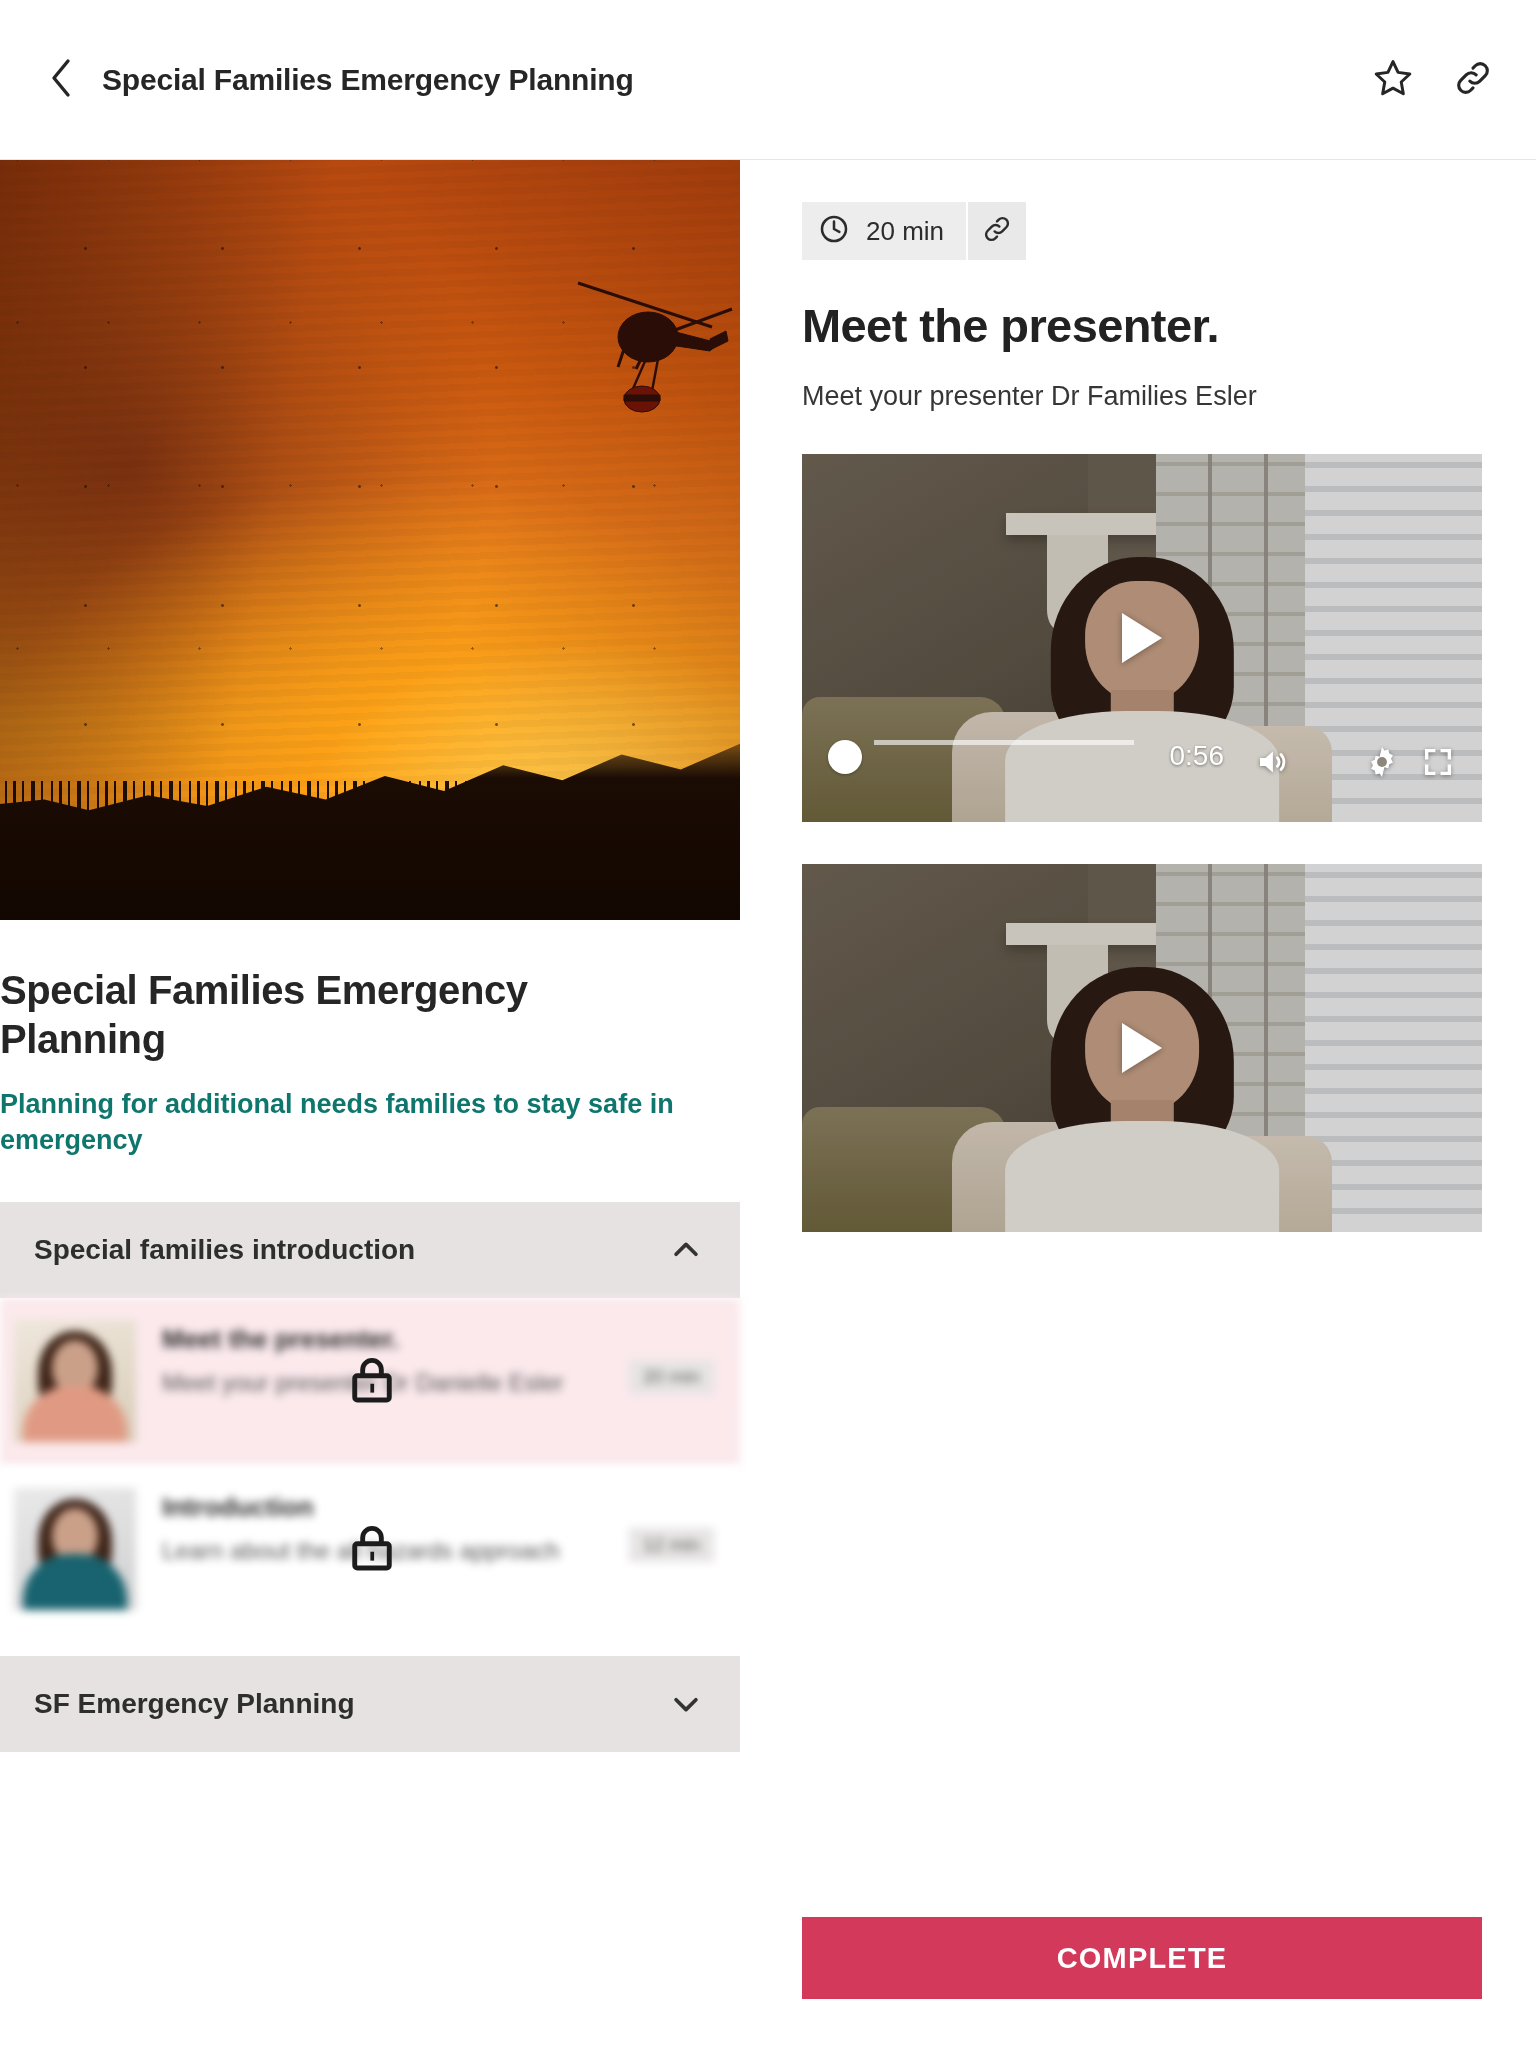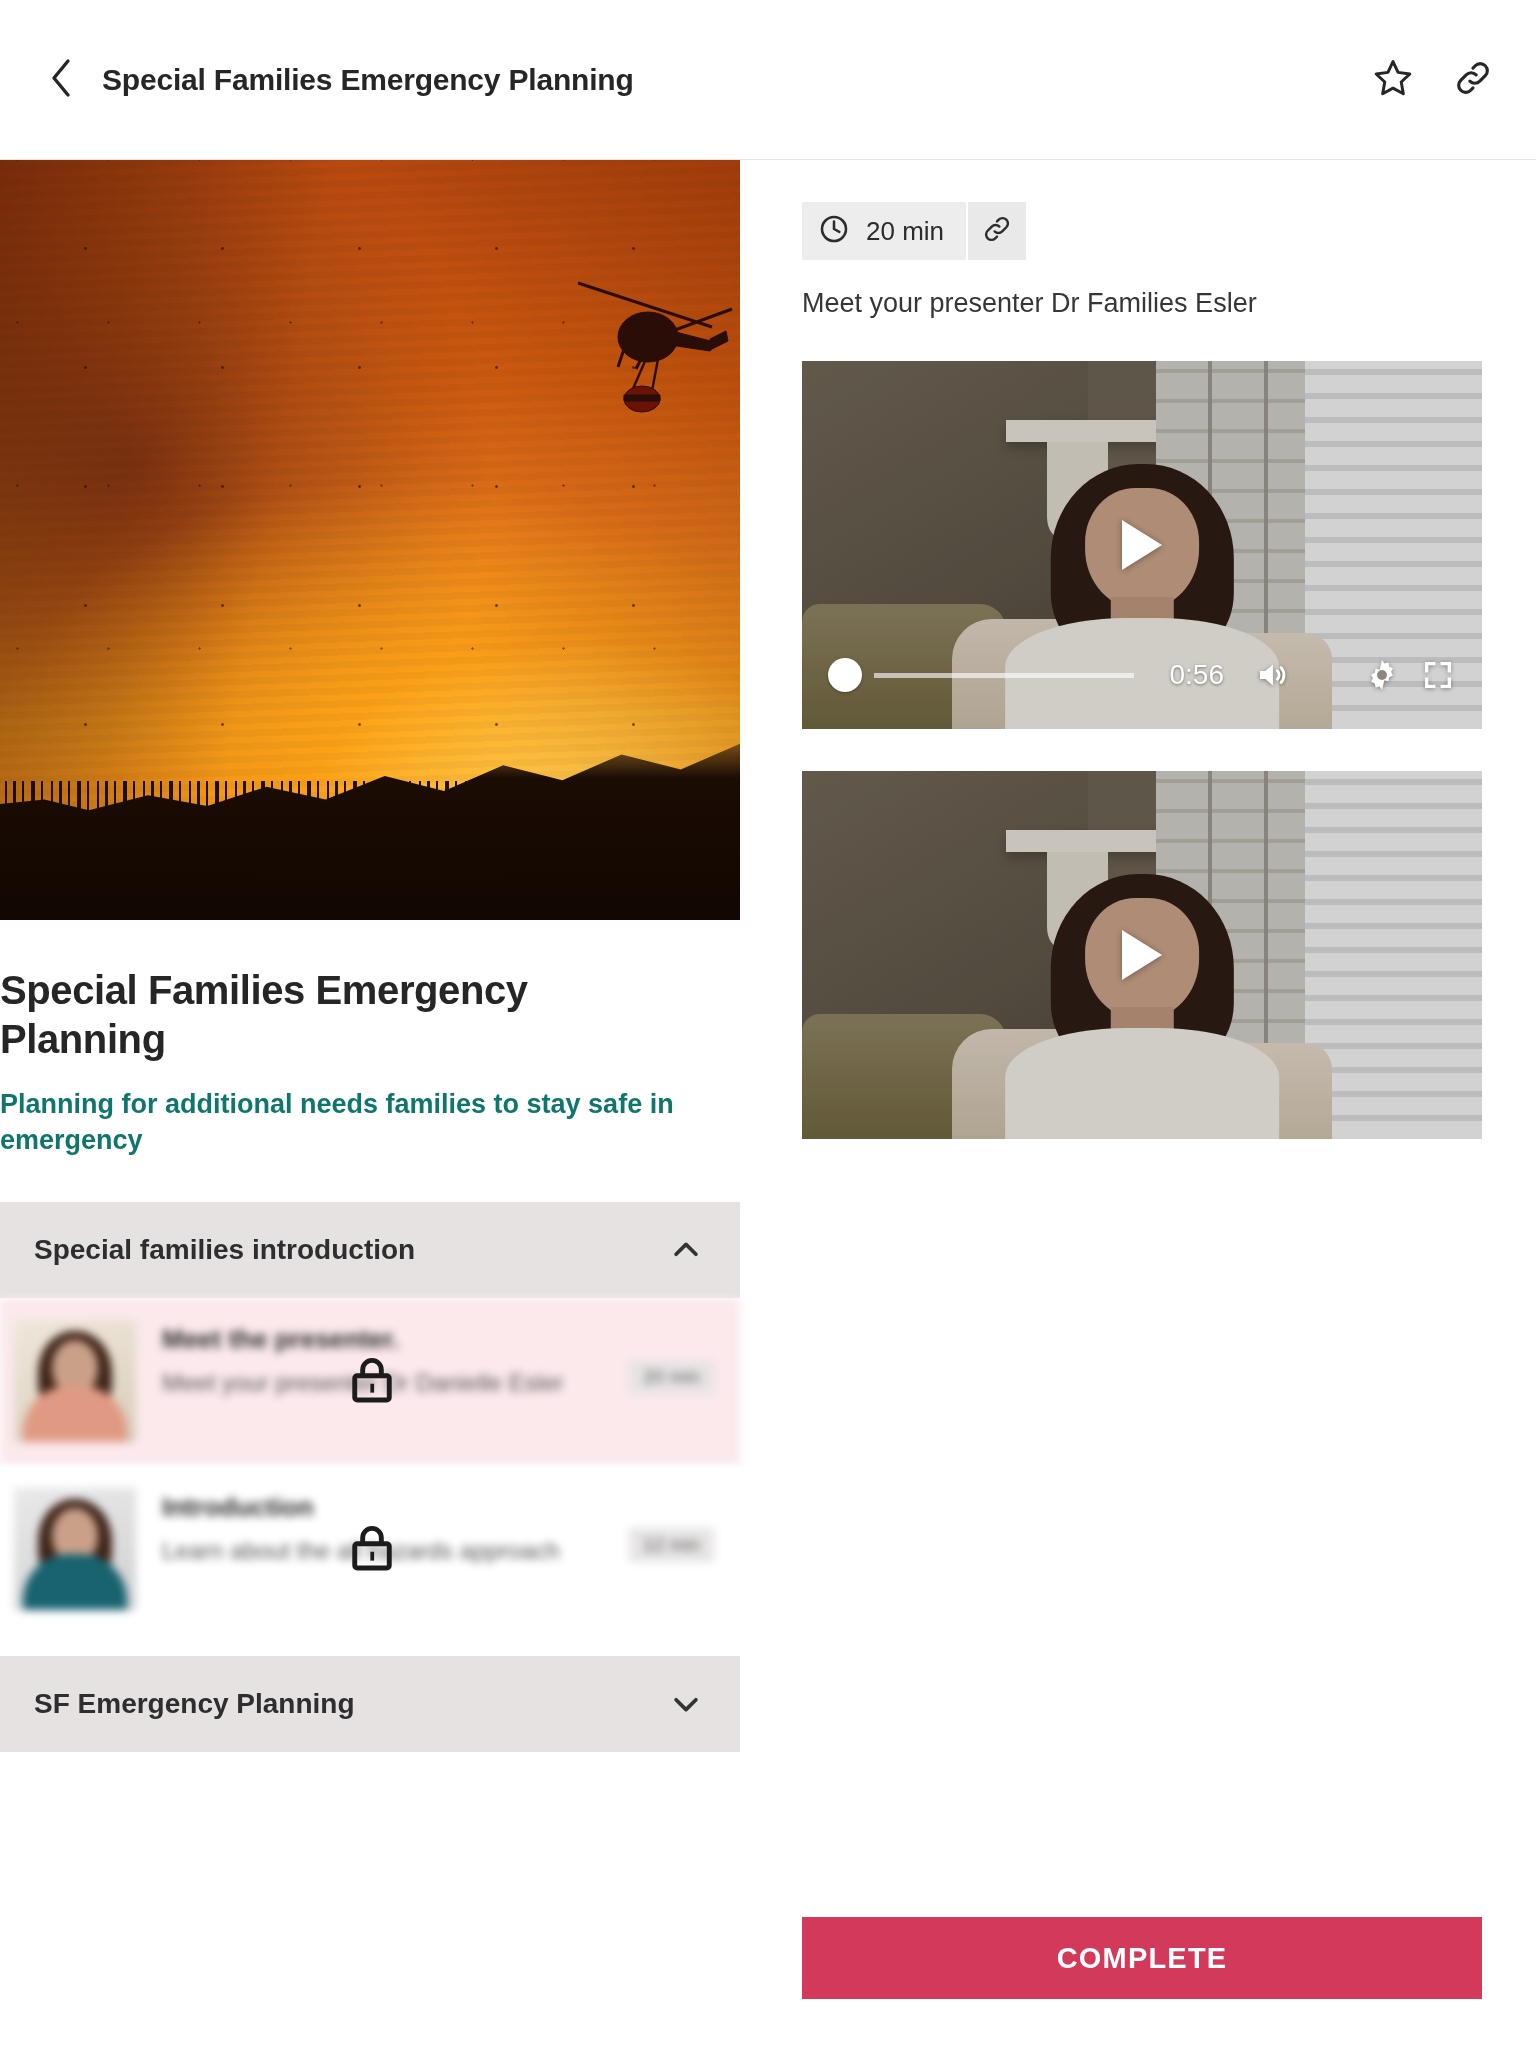--- a/index.html
+++ b/index.html
@@ -381,21 +381,20 @@
     border-top: 25px solid transparent;
     border-bottom: 25px solid transparent;
     filter: drop-shadow(0 1px 3px rgba(0,0,0,.35));
     cursor: pointer;
   }
   .controls {
     position: absolute;
     left: 0; right: 0; bottom: 26px;
     height: 56px;
     display: flex;
-    align-items: center;
     padding: 0 22px 0 26px;
     gap: 12px;
   }
   .ctl-dot {
     width: 34px; height: 34px;
     border-radius: 50%;
     background: #ffffff;
     flex: 0 0 34px;
     cursor: pointer;
     box-shadow: 0 1px 3px rgba(0,0,0,.3);
@@ -593,20 +592,21 @@
       <div class="badge-link">
         <span>
           <svg width="32" height="32" viewBox="0 0 24 24" fill="none">
             <path d="M10.2 13.8 a4 4 0 0 0 5.7 0 l3.1-3.1 a4 4 0 0 0-5.7-5.7 l-1.3 1.3" stroke="#2c2c2c" stroke-width="1.8" stroke-linecap="round"></path>
             <path d="M13.8 10.2 a4 4 0 0 0-5.7 0 l-3.1 3.1 a4 4 0 0 0 5.7 5.7 l1.3-1.3" stroke="#2c2c2c" stroke-width="1.8" stroke-linecap="round"></path>
           </svg>
         </span>
       </div>
     </div>
 
+    <div class="lesson-title">Meet the presenter.</div>
     <div class="lesson-sub">Meet your presenter Dr Families Esler</div>
 
     <div class="video">
       <div class="scene">
         <div class="v-wall"></div>
         <div class="v-shelf"></div>
         <div class="v-corbel"></div>
         <div class="v-brick"></div>
         <div class="v-blinds"></div>
         <div class="v-sofa"></div>

